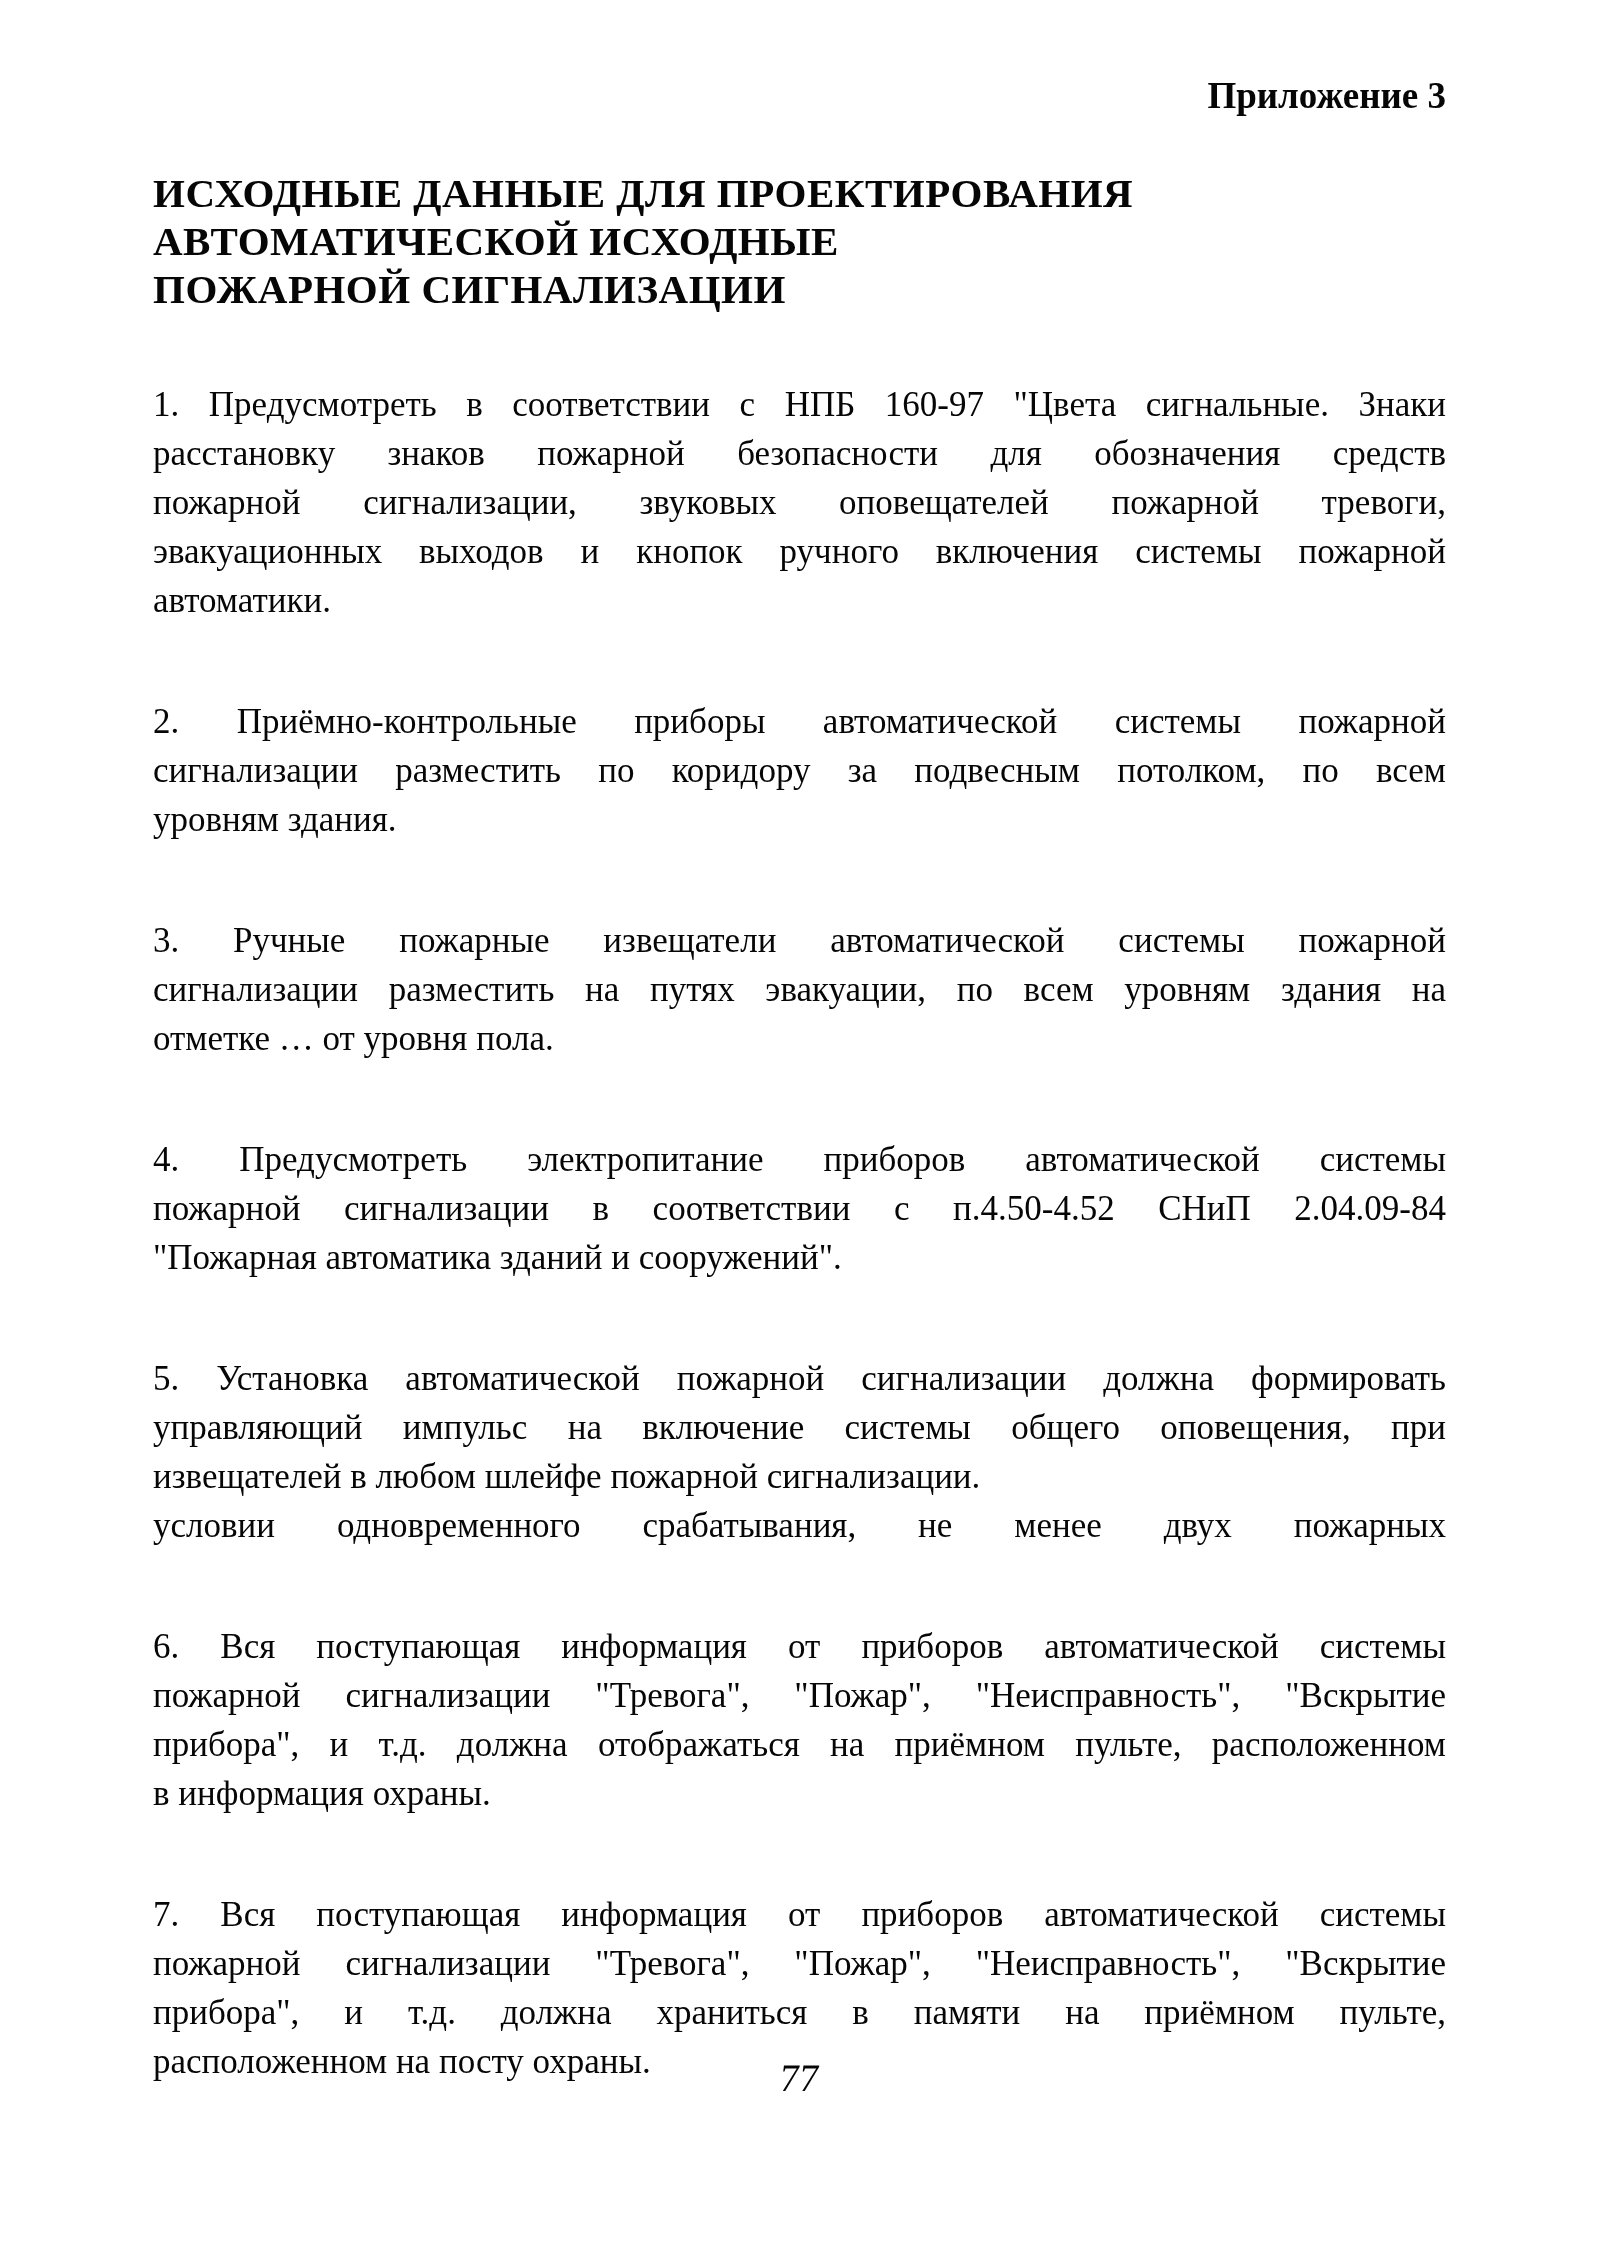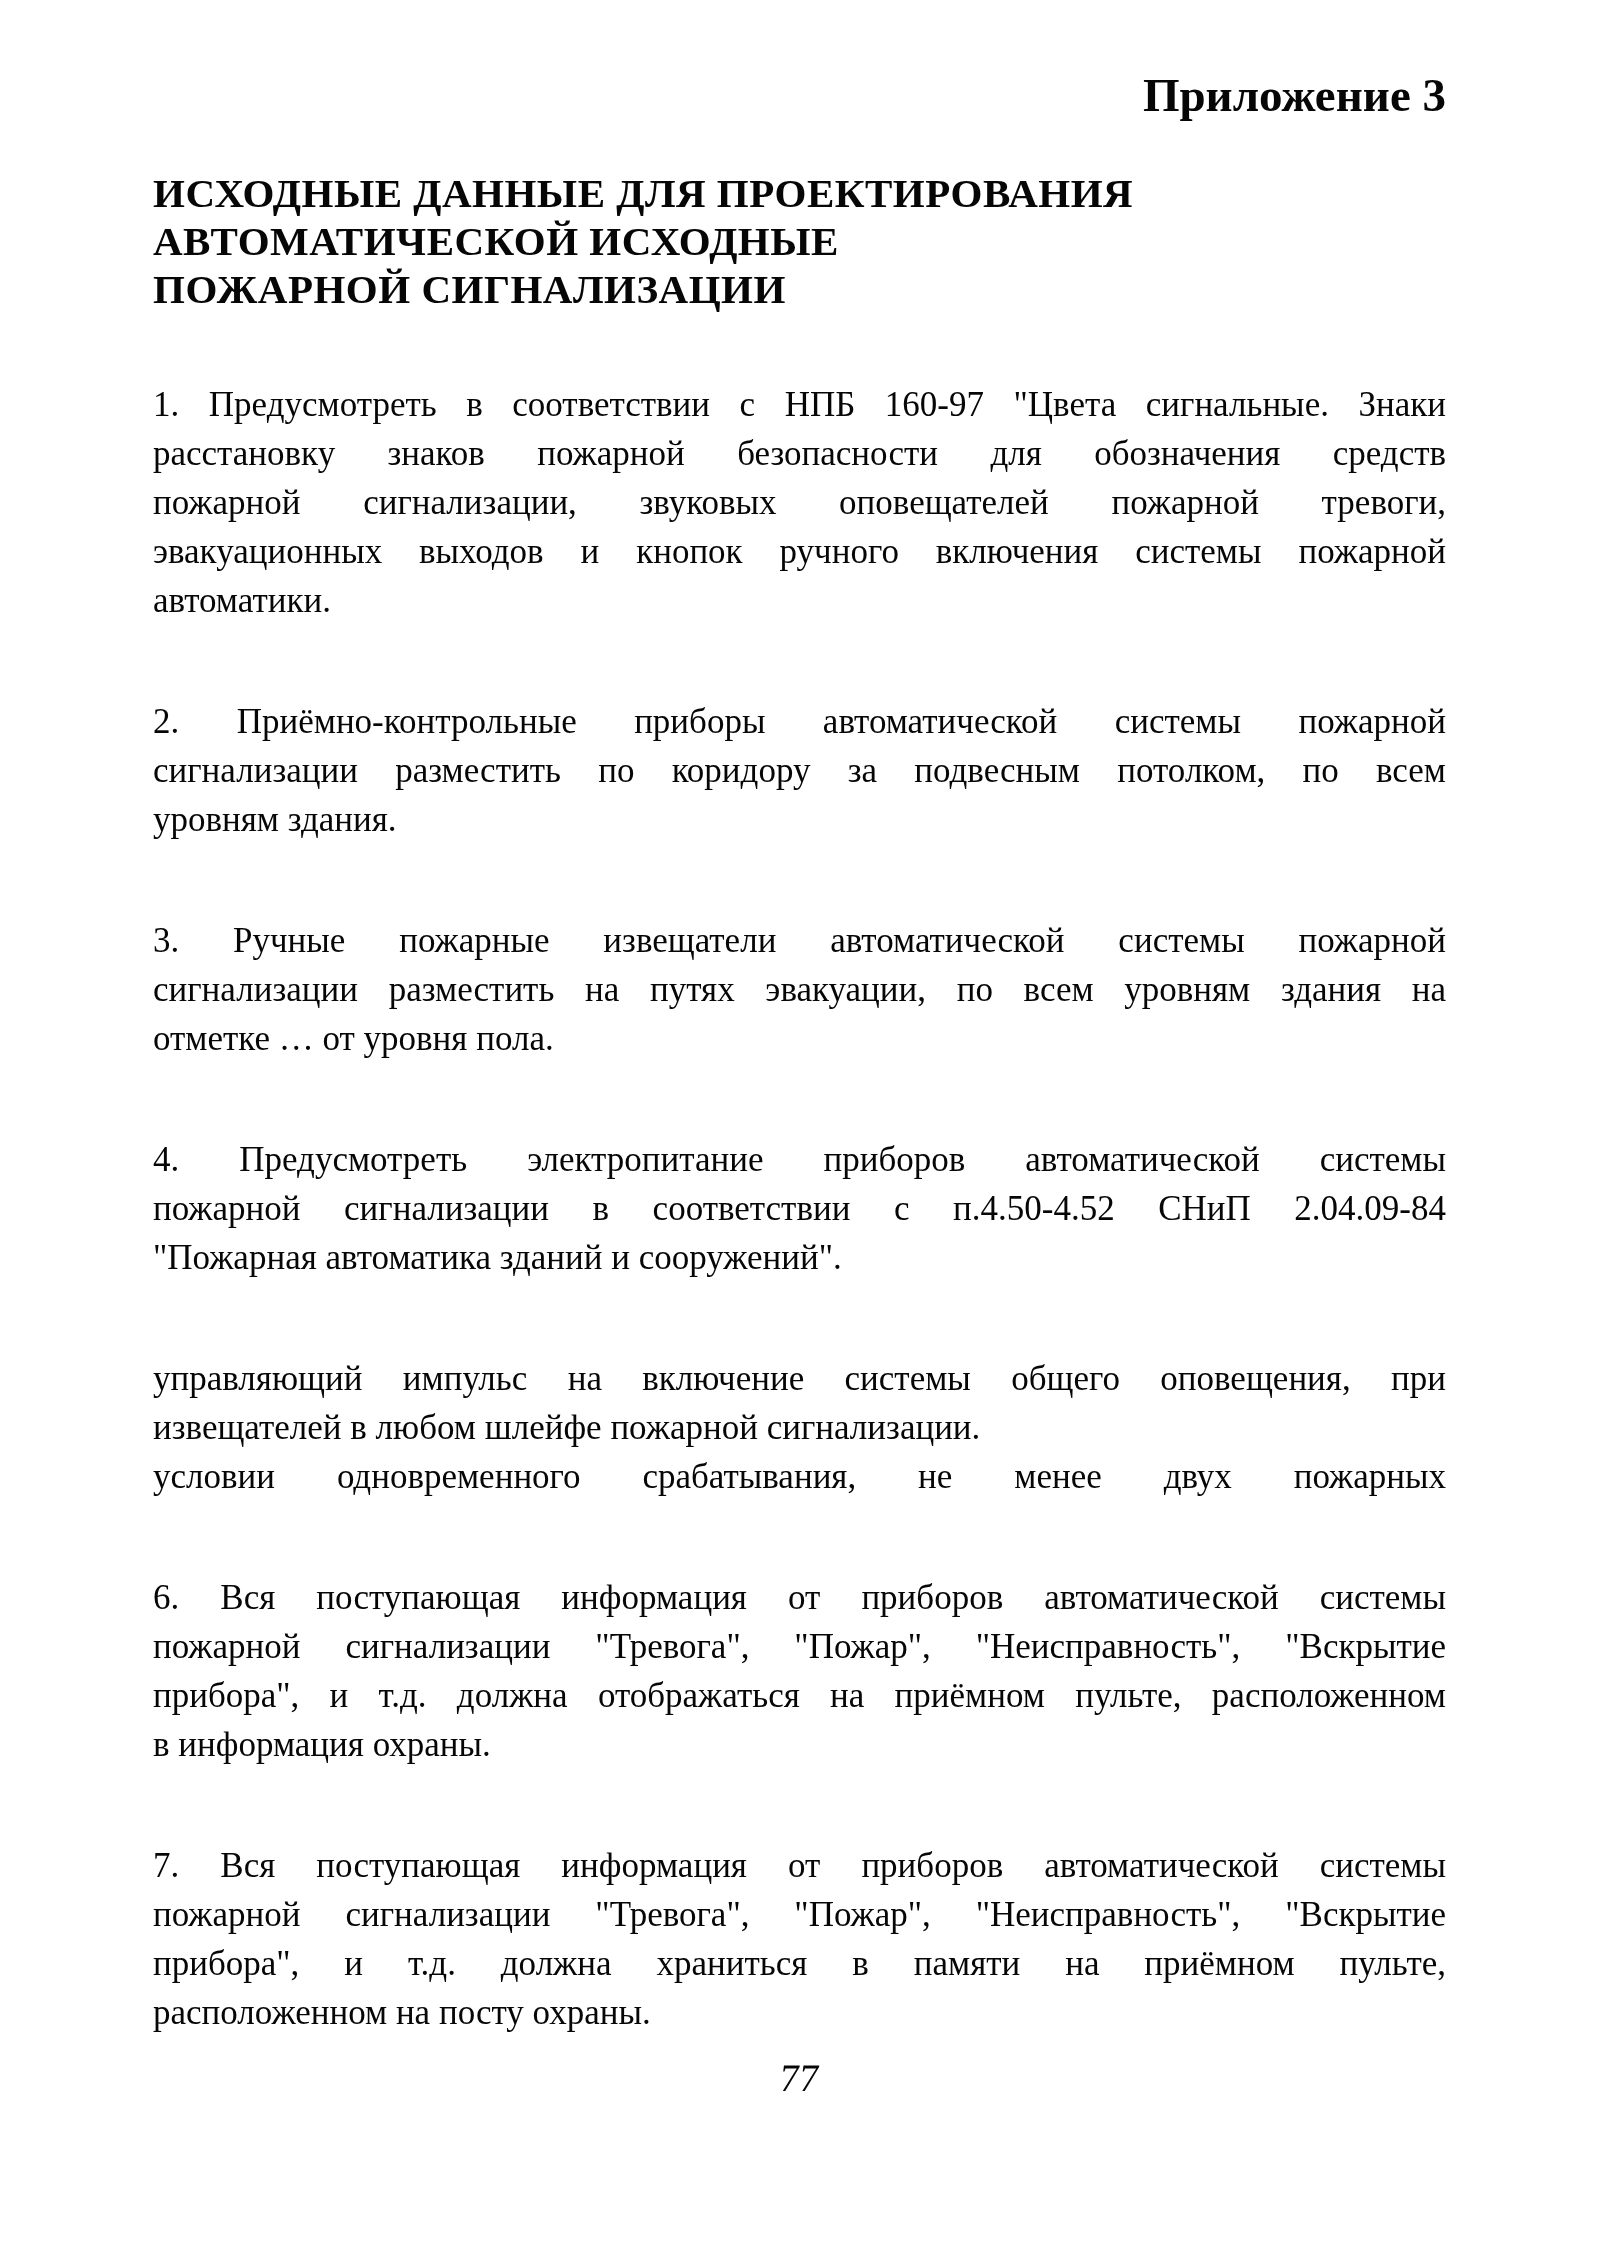--- a/index.html
+++ b/index.html
@@ -15,21 +15,21 @@
     overflow: hidden;
     font-family: "Liberation Serif", "DejaVu Serif", serif;
     color: #060606;
   }
   .appendix-label {
     position: absolute;
     top: 74px;
     left: 153px;
     width: 1293px;
     text-align: right;
-    font-size: 47px;
+    font-size: 37px;
     font-weight: bold;
     line-height: 43px;
     white-space: nowrap;
   }
   .doc-title {
     position: absolute;
     top: 169px;
     left: 153px;
     width: 1293px;
     text-align: left;
@@ -104,20 +104,21 @@
       <div class="pline last">отметке … от уровня пола.</div>
     </div>
 
     <div class="para">
       <div class="pline">4. Предусмотреть электропитание приборов автоматической системы</div>
       <div class="pline">пожарной сигнализации в соответствии с п.4.50-4.52 СНиП 2.04.09-84</div>
       <div class="pline last">"Пожарная автоматика зданий и сооружений".</div>
     </div>
 
     <div class="para">
+      <div class="pline">5. Установка автоматической пожарной сигнализации должна формировать</div>
       <div class="pline">управляющий импульс на включение системы общего оповещения, при</div>
       <div class="pline last">извещателей в любом шлейфе пожарной сигнализации.</div>
       <div class="pline">условии одновременного срабатывания, не менее двух пожарных</div>
     </div>
 
     <div class="para">
       <div class="pline">6. Вся поступающая информация от приборов автоматической системы</div>
       <div class="pline">пожарной сигнализации "Тревога", "Пожар", "Неисправность", "Вскрытие</div>
       <div class="pline">прибора", и т.д. должна отображаться на приёмном пульте, расположенном</div>
       <div class="pline last">в информация охраны.</div>

